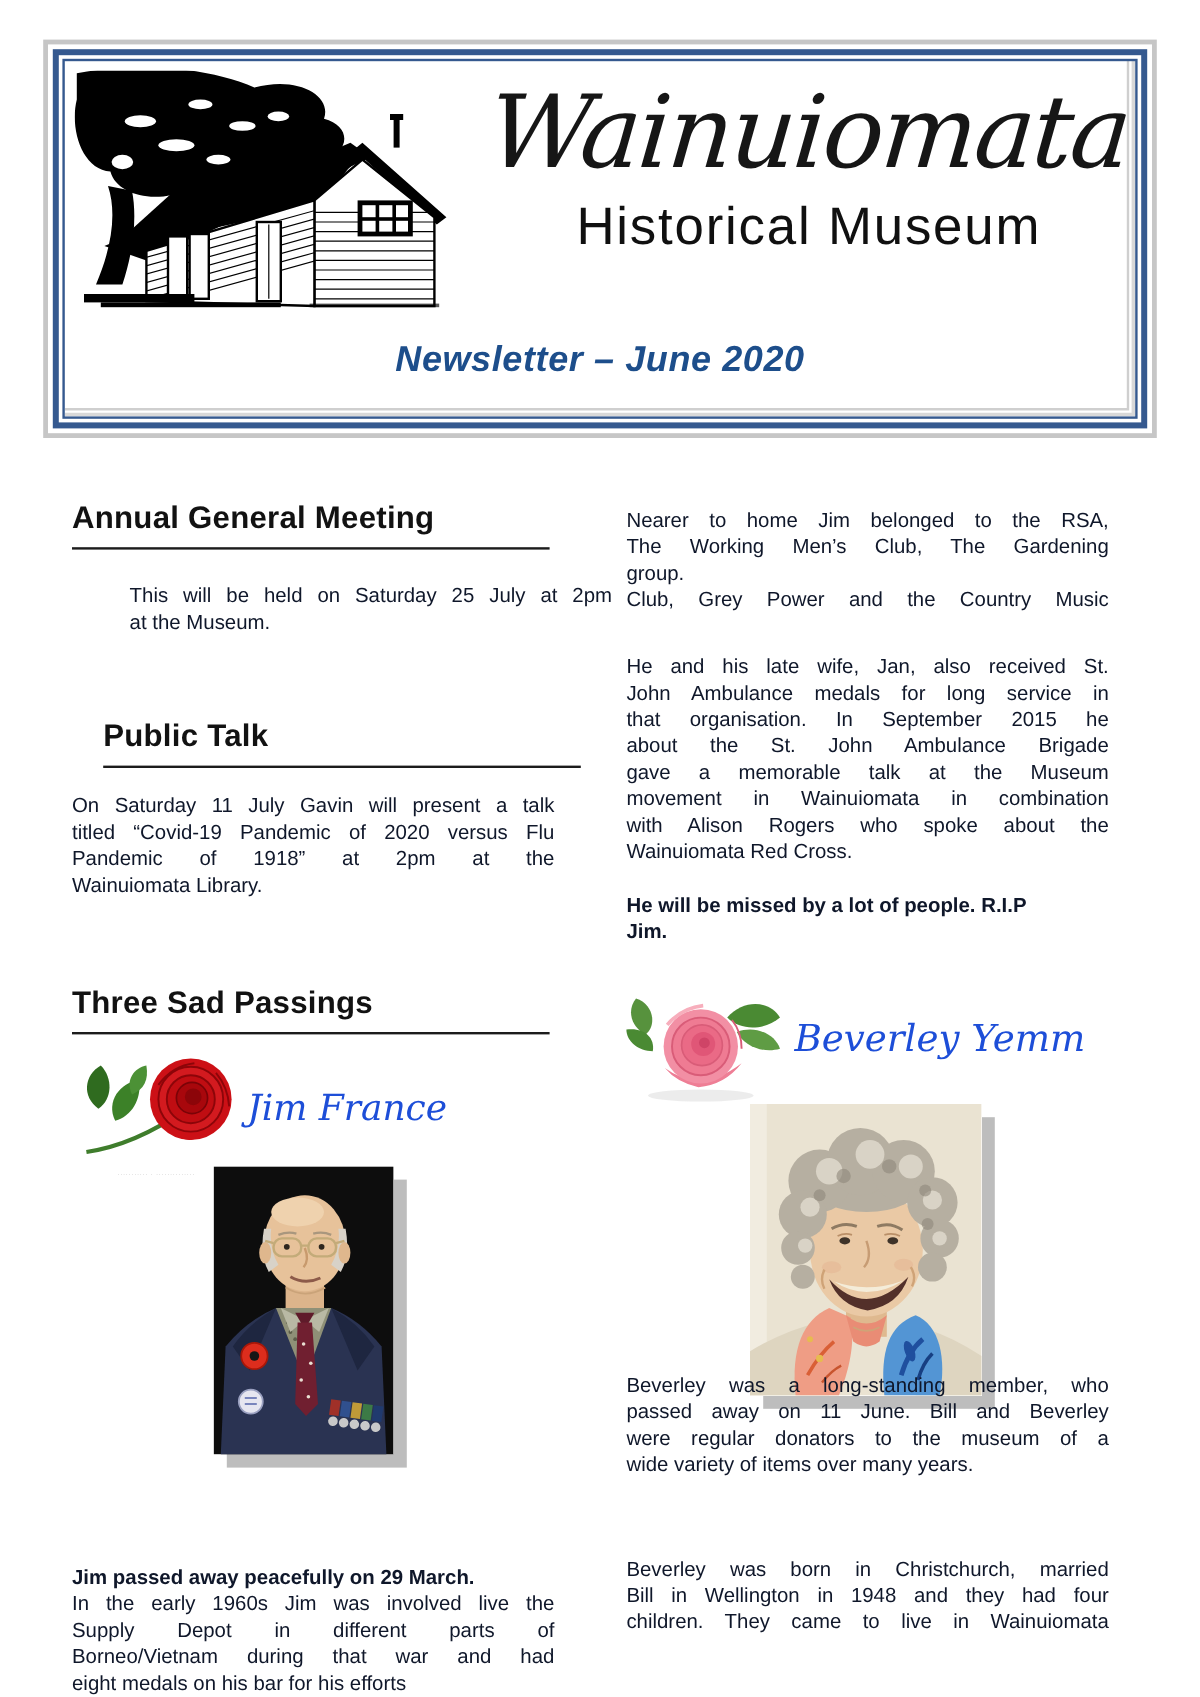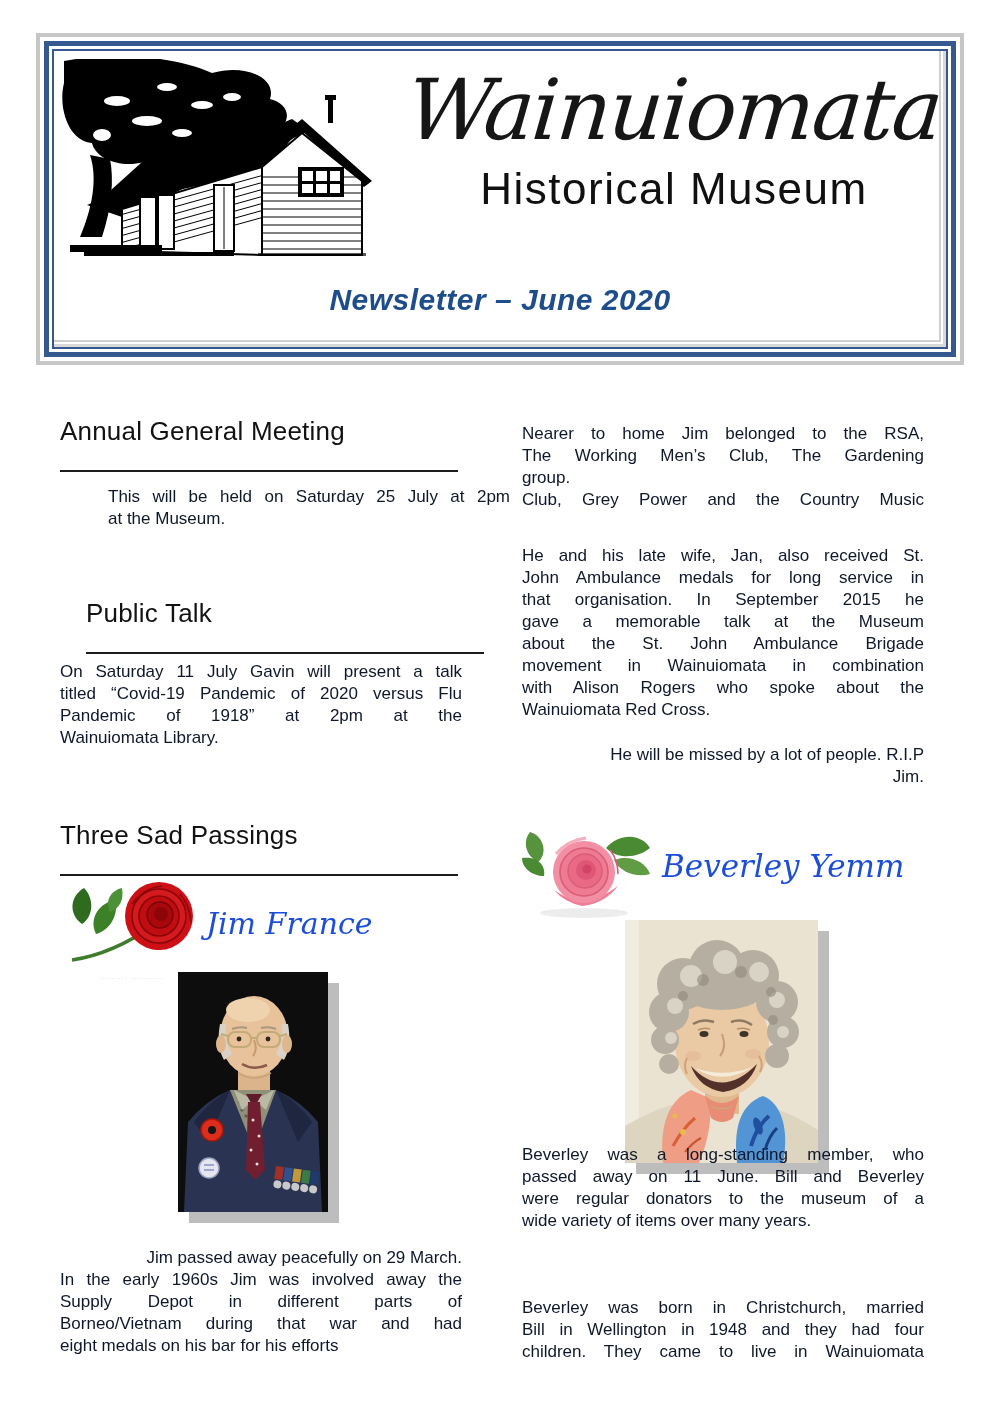--- a/index.html
+++ b/index.html
@@ -15,26 +15,26 @@
   .logo{position:absolute;left:8px;top:8px;width:320px;height:205px;}
   .brand{position:absolute;left:330px;top:14px;width:580px;text-align:center;}
   .brand-script{font-family:"DejaVu Serif",serif;font-style:italic;font-size:84px;line-height:1.08;
                 color:#161616;transform:skewX(-5deg);letter-spacing:-2px;}
   .brand-sub{font-family:"Liberation Sans",sans-serif;font-size:44px;font-weight:400;color:#101010;
              letter-spacing:1.5px;margin-top:8px;}
   .newsletter{position:absolute;left:0;right:0;top:232px;text-align:center;
               font-weight:bold;font-style:italic;font-size:30px;color:#1d4e8b;letter-spacing:0.5px;}
 
   
-  .heading{position:absolute;width:398px;font-size:26px;font-weight:normal;color:#121212;
-           padding-bottom:23px;border-bottom:2px solid #1c1c1c;letter-spacing:0.2px;}
+  .heading{position:absolute;width:398px;font-size:26px;font-weight:bold;color:#121212;
+           padding-bottom:9px;border-bottom:2px solid #1c1c1c;letter-spacing:0.2px;}
   .para{position:absolute;width:402px;font-size:17px;line-height:22px;color:#0f172a;}
   .tline{text-align:justify;text-align-last:justify;}
   .tlast{text-align-last:left;}
-  .single{text-align:right;}
+  .single{text-align:left;font-weight:bold;}
 
   .script-name{position:absolute;font-family:"DejaVu Serif",serif;font-style:italic;
                color:#1d4ed8;white-space:nowrap;}
   .watermark{position:absolute;font-size:4px;color:#9a9a9a;letter-spacing:1px;white-space:nowrap;}
 
   .photo{position:absolute;box-shadow:11px 11px 0 #bdbdbd;}
   .photo svg{display:block;}
 </style>
 </head>
 <body>
@@ -224,42 +224,42 @@
             <circle cx="4" cy="18" r="4"></circle>
             <circle cx="13" cy="18" r="4"></circle>
             <circle cx="22" cy="18" r="4"></circle>
             <circle cx="31" cy="18" r="4"></circle>
             <circle cx="40" cy="18" r="4"></circle>
           </g>
       </g>
     </svg>
   </div>
 
-  <div class="para" style="left:60px;top:1247px;">
+  <div class="para" style="left:60px;top:1304px;">
     <div class="single">Jim passed away peacefully on 29 March.</div>
     <div>
-        <div class="tline">In the early 1960s Jim was involved away the</div>
+        <div class="tline">In the early 1960s Jim was involved live the</div>
         <div class="tline">Supply Depot in different parts of</div>
         <div class="tline">Borneo/Vietnam during that war and had</div>
         <div class="tline tlast">eight medals on his bar for his efforts</div>
       </div>
   </div>
 
   <div class="para" style="left:522px;top:423px;">
       <div class="tline">Nearer to home Jim belonged to the RSA,</div>
       <div class="tline">The Working Men’s Club, The Gardening</div>
       <div class="tline tlast">group.</div>
       <div class="tline">Club, Grey Power and the Country Music</div>
     </div>
   <div class="para" style="left:522px;top:545px;">
       <div class="tline">He and his late wife, Jan, also received St.</div>
       <div class="tline">John Ambulance medals for long service in</div>
       <div class="tline">that organisation.  In September 2015 he</div>
+      <div class="tline">about the St. John Ambulance Brigade</div>
       <div class="tline">gave a memorable talk at the Museum</div>
-      <div class="tline">about the St. John Ambulance Brigade</div>
       <div class="tline">movement in Wainuiomata in combination</div>
       <div class="tline">with Alison Rogers who spoke about the</div>
       <div class="tline tlast">Wainuiomata Red Cross.</div>
     </div>
   <div class="para single" style="left:522px;top:744px;">He will be missed by a lot of people. R.I.P</div>
   <div class="para single" style="left:522px;top:766px;">Jim.</div>
 
   <svg style="position:absolute;left:518px;top:820px;" width="140" height="102" viewBox="0 0 140 102">
     <ellipse cx="66" cy="93" rx="44" ry="5" fill="#dcdcdc" opacity="0.55"></ellipse>
     <path d="M88,28 C102,12 124,14 132,28 C120,38 100,40 88,28 Z" fill="#4a8a33"></path>

